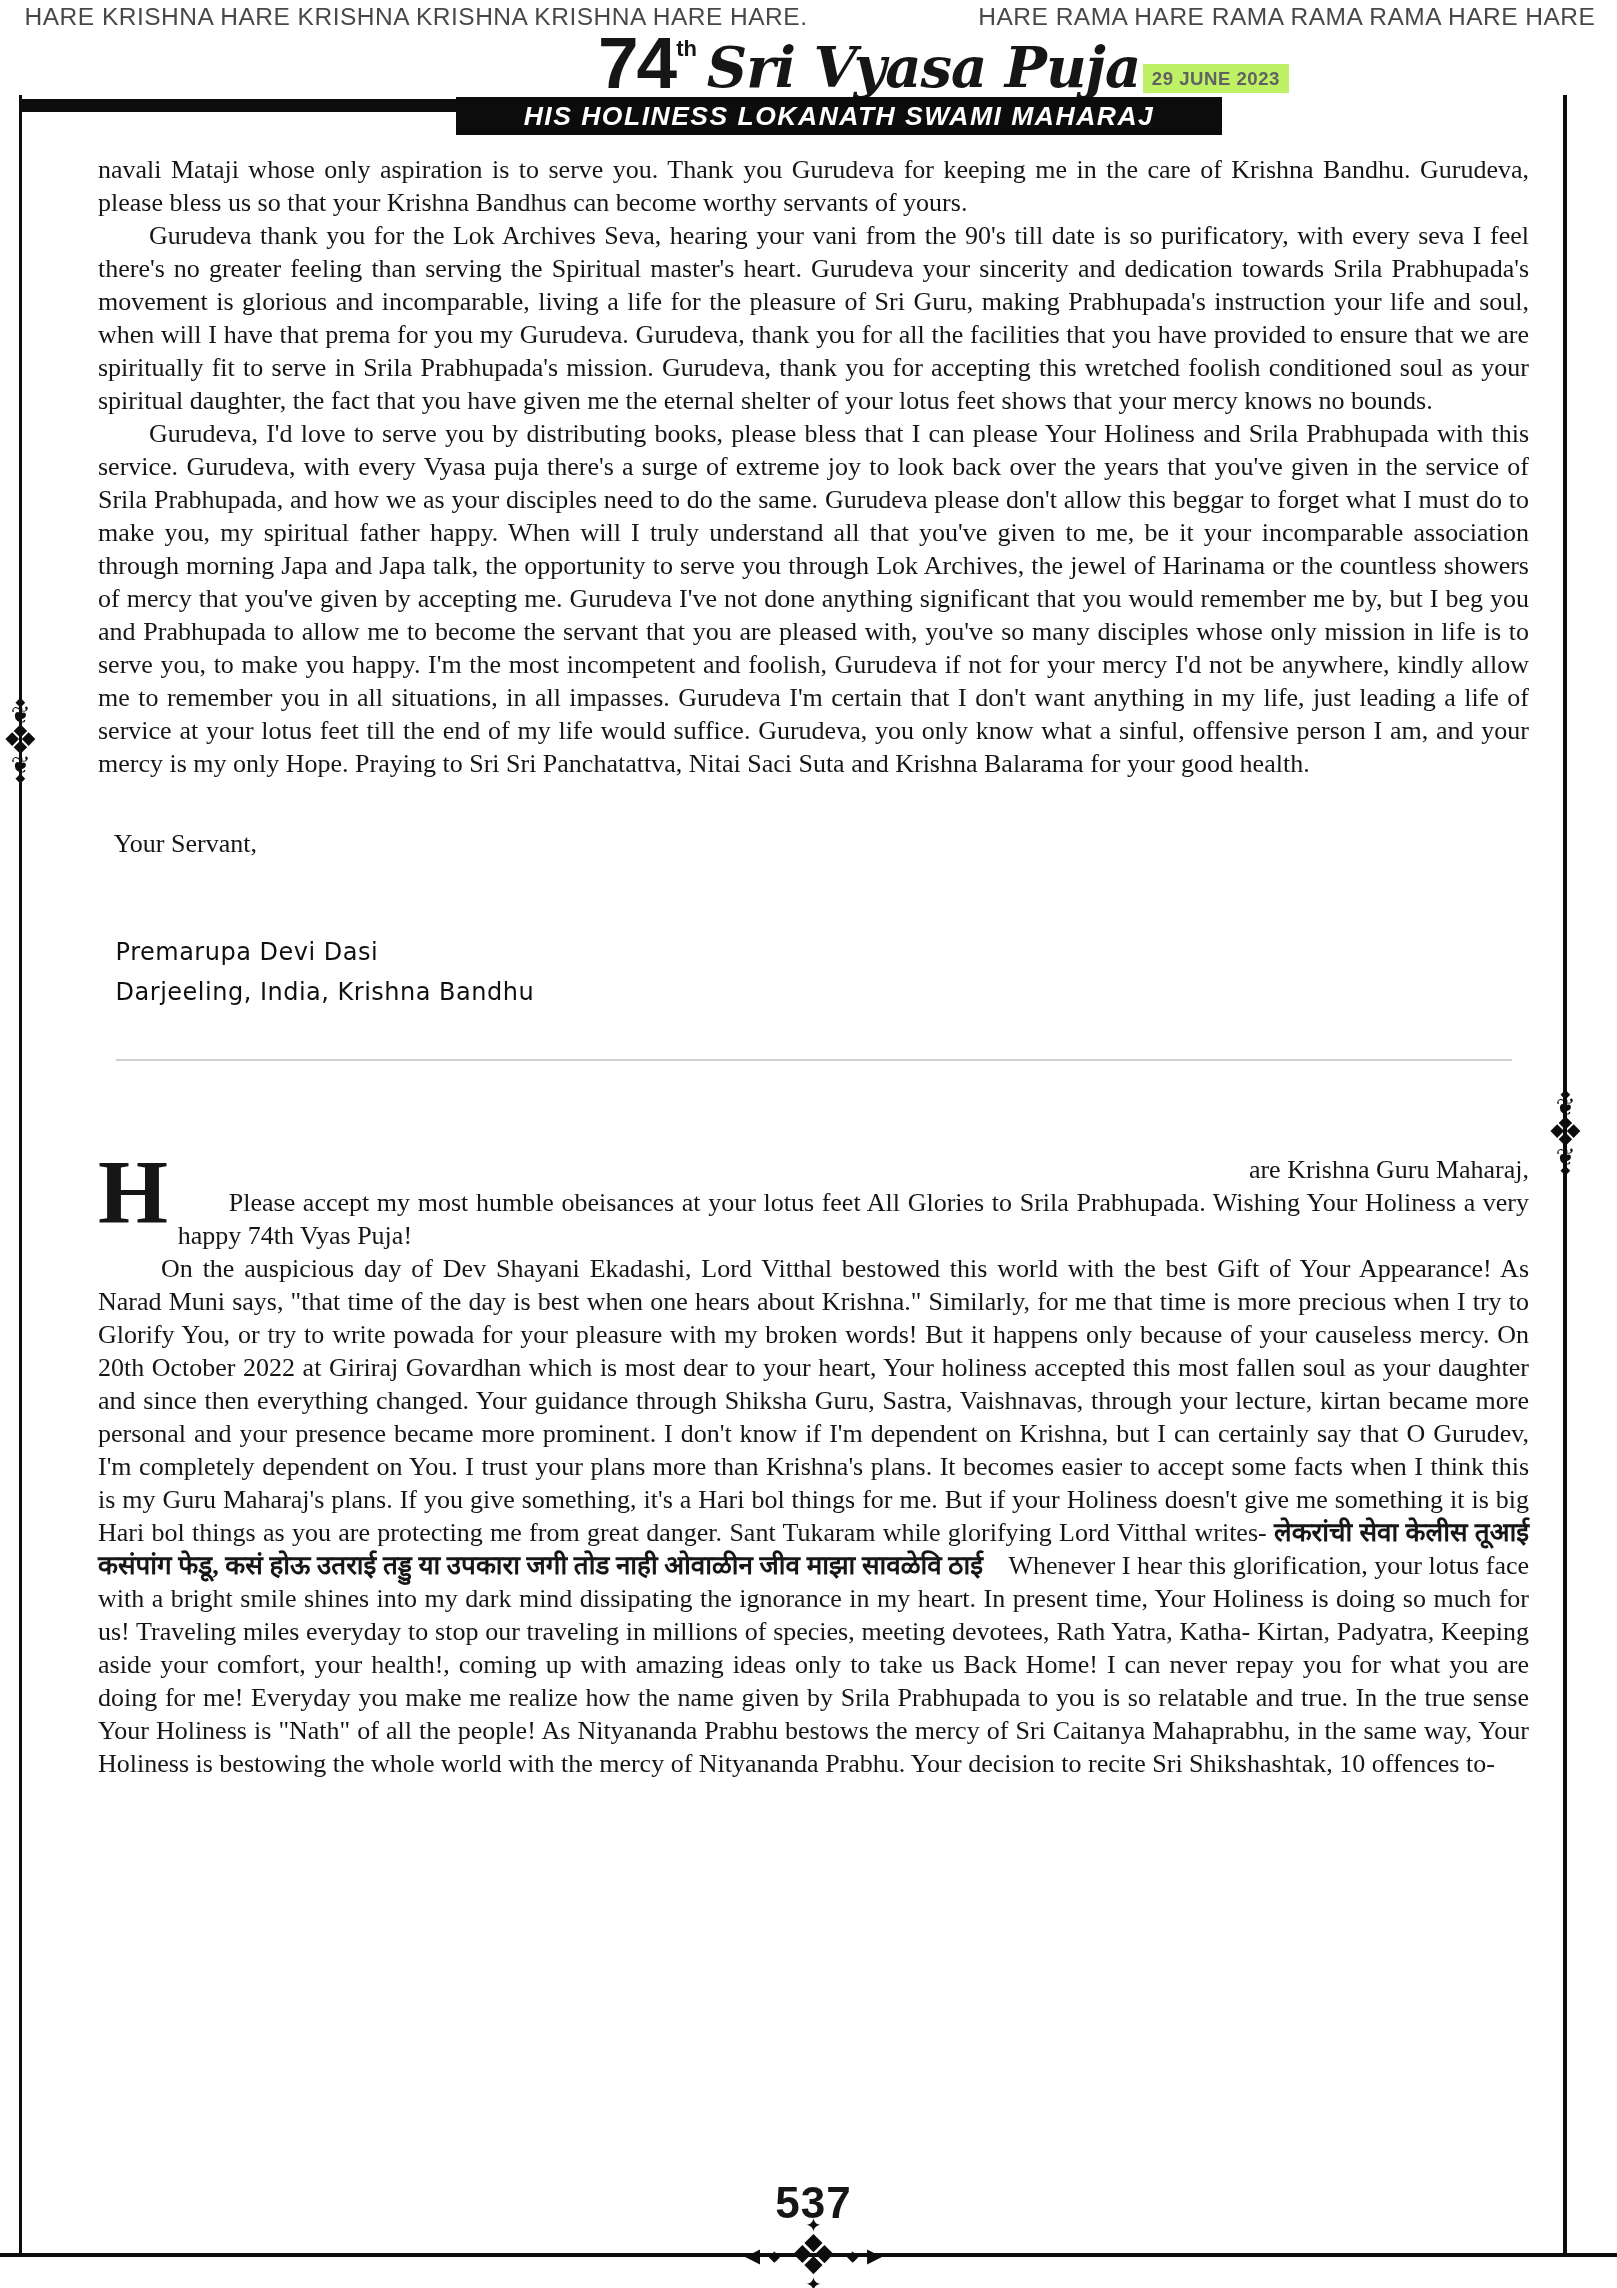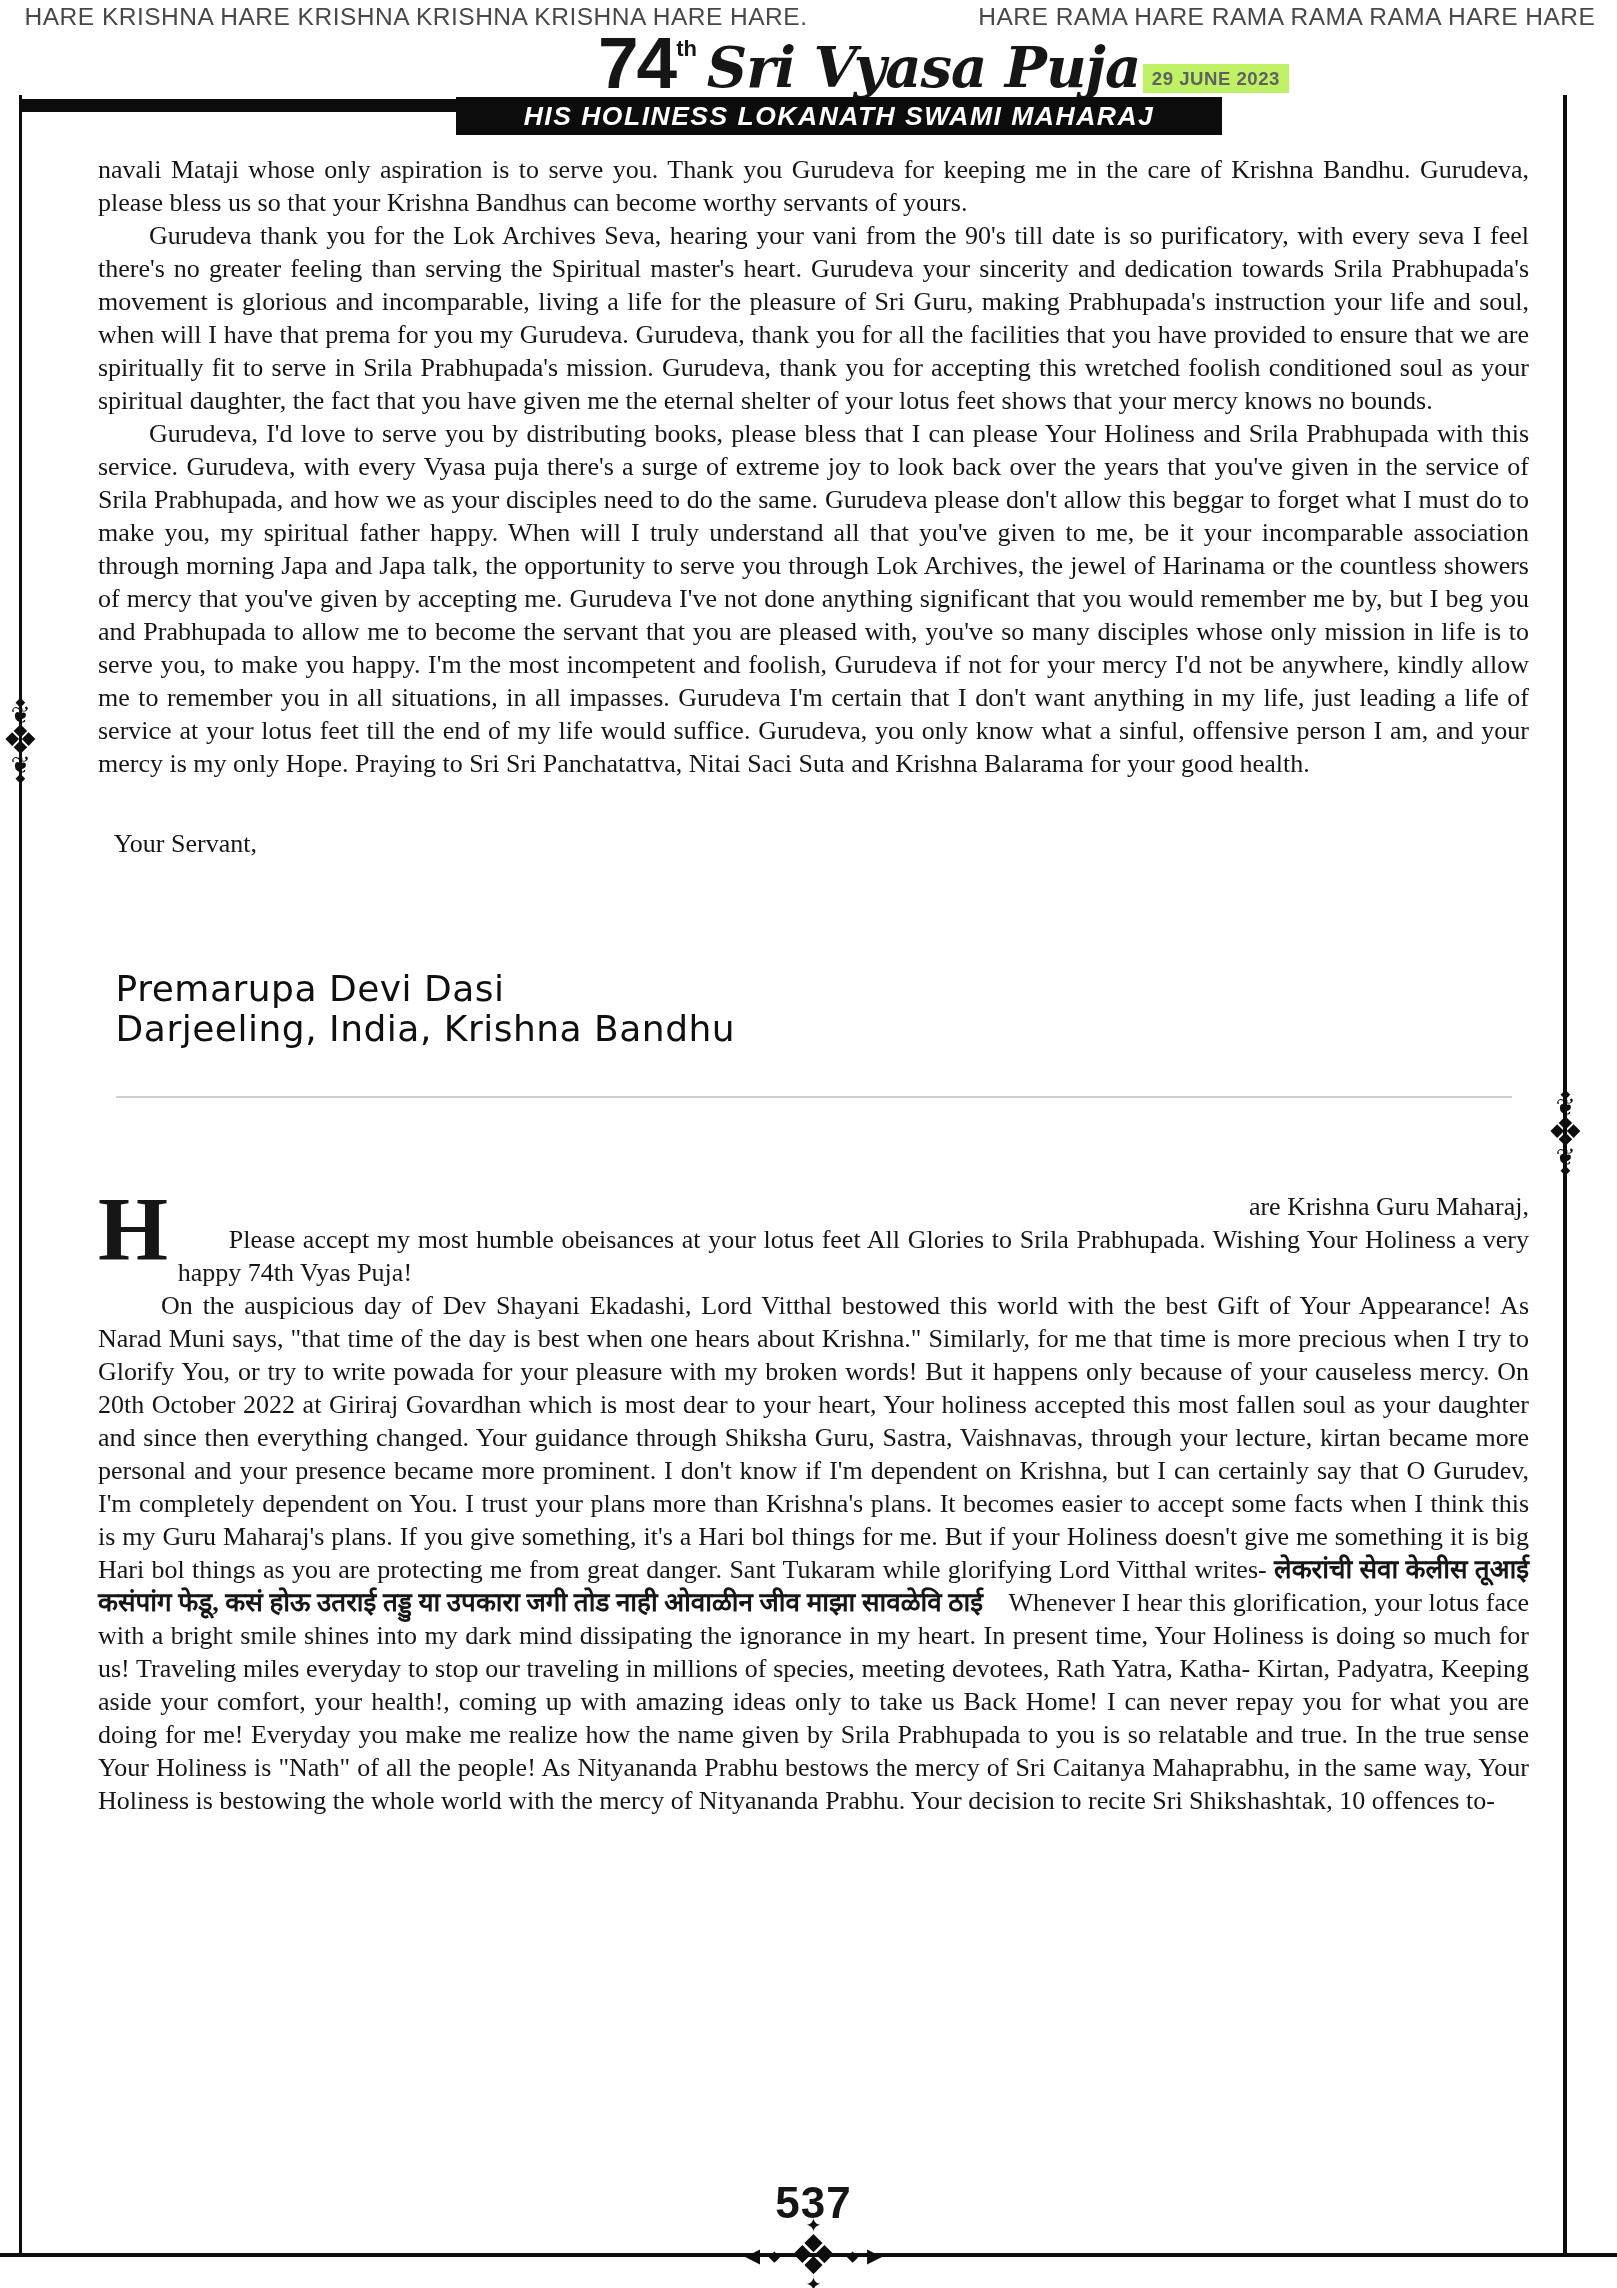--- a/index.html
+++ b/index.html
@@ -35,21 +35,21 @@
   .side-orn .s1{font-size:12.7px;} .side-orn .s2{font-size:23.5px;} .side-orn .s3{font-size:41px;line-height:.8;}
   .orn-left{left:-1px;top:698px;} .orn-right{left:1544px;top:1090px;}
 
   
   .column{position:absolute;left:98px;top:153px;width:1431px;font-size:26px;line-height:33px;
           text-align:justify;}
   .column p{margin:0;}
   .indent1{text-indent:51px;}
   .indent2{text-indent:63px;}
   .closing{margin-top:47px !important;text-align:left;padding-left:15.7px;}
-  .signature{margin-top:109px;padding-left:17.6px;font-family:"DejaVu Sans",sans-serif;font-size:36px;
+  .signature{margin-top:72px;padding-left:17.6px;font-family:"DejaVu Sans",sans-serif;font-size:24px;
              line-height:40px;letter-spacing:0.5px;color:#101010;text-align:left;}
   .divider{margin:47px 0 0 17.6px;width:1396px;border-top:2px solid #cfcfcf;}
   .letter2{margin-top:92px;}
   .dropcap{float:left;font-family:"Liberation Serif",serif;font-weight:700;font-size:90px;line-height:67px;
            padding:5.9px 9.8px 0 0;}
   .salutation{text-align:right;height:33px;}
   .marathi{font-weight:700;margin-right:25.5px;font-family:"Liberation Serif","DejaVu Sans",sans-serif;}
 
   
   .page-num{position:absolute;left:98px;width:1431px;top:2178px;text-align:center;

